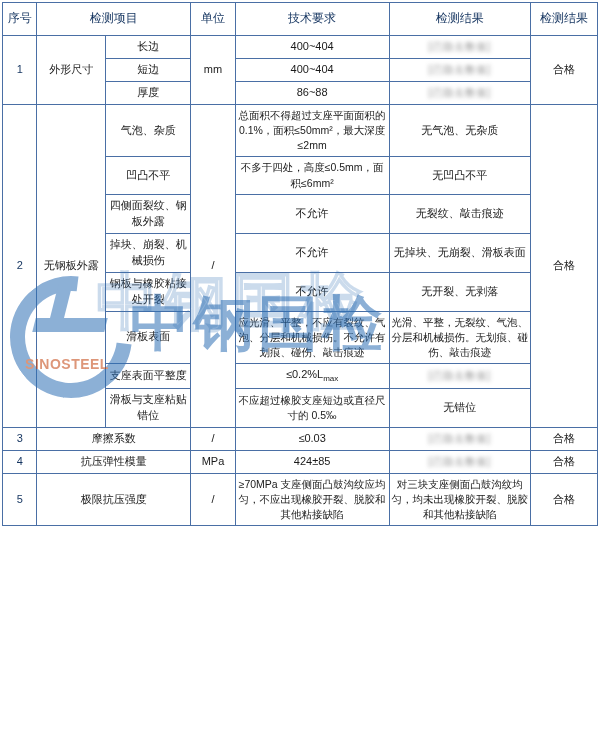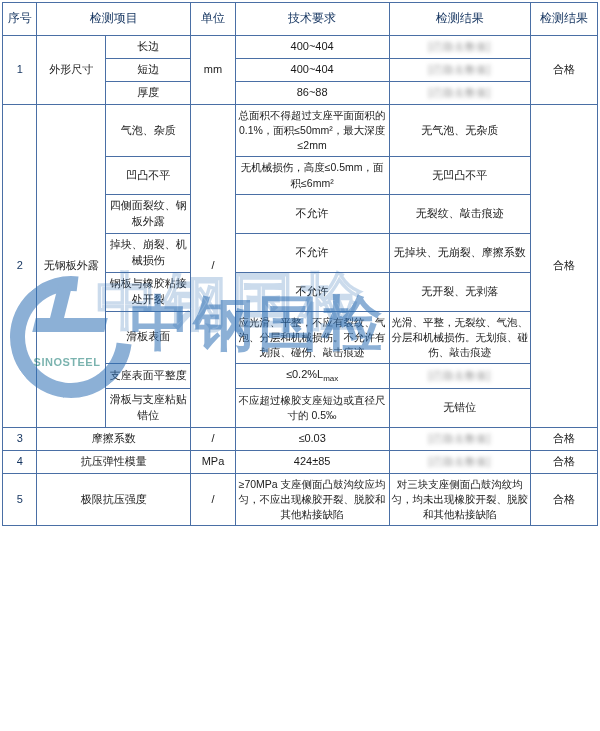--- a/index.html
+++ b/index.html
@@ -105,24 +105,24 @@
     left:46px;top:10px;
     width:14px;height:40px;
     background:#2f6fb5;
     transform:skewX(-14deg);
   }
   .wm-sub{
     position:absolute;
     left:0;top:84px;
     width:118px;
     text-align:center;
-    font-size:11px;
+    font-size:14px;
     font-weight:bold;
     letter-spacing:0.5px;
-    color:#0f766e;
+    color:#c2410c;
   }
   .wm-text{
     font-size:60px;
     font-weight:bold;
     color:#2f6fb5;
     letter-spacing:4px;
     white-space:nowrap;
     margin-left:4px;
   }
   .wm-outline{
@@ -202,32 +202,32 @@
         <td rowspan="8" class="cell-strong">2</td>
         <td rowspan="8">无钢板外露</td>
         <td>气泡、杂质</td>
         <td rowspan="8">/</td>
         <td class="smaller">总面积不得超过支座平面面积的 0.1%，面积≤50mm²，最大深度≤2mm</td>
         <td>无气泡、无杂质</td>
         <td rowspan="8">合格</td>
       </tr>
       <tr>
         <td>凹凸不平</td>
-        <td class="smaller">无机械损伤，高度≤0.5mm，面积≤6mm²</td>
+        <td class="smaller">不多于四处，高度≤0.5mm，面积≤6mm²</td>
         <td>无凹凸不平</td>
       </tr>
       <tr>
         <td>四侧面裂纹、钢板外露</td>
         <td>不允许</td>
         <td>无裂纹、敲击痕迹</td>
       </tr>
       <tr>
         <td>掉块、崩裂、机械损伤</td>
         <td>不允许</td>
-        <td>无掉块、无崩裂、摩擦系数</td>
+        <td>无掉块、无崩裂、滑板表面</td>
       </tr>
       <tr>
         <td>钢板与橡胶粘接处开裂</td>
         <td>不允许</td>
         <td>无开裂、无剥落</td>
       </tr>
       <tr>
         <td>滑板表面</td>
         <td class="smaller">应光滑、平整，不应有裂纹、气泡、分层和机械损伤。不允许有划痕、碰伤、敲击痕迹</td>
         <td class="smaller">光滑、平整，无裂纹、气泡、分层和机械损伤。无划痕、碰伤、敲击痕迹</td>

